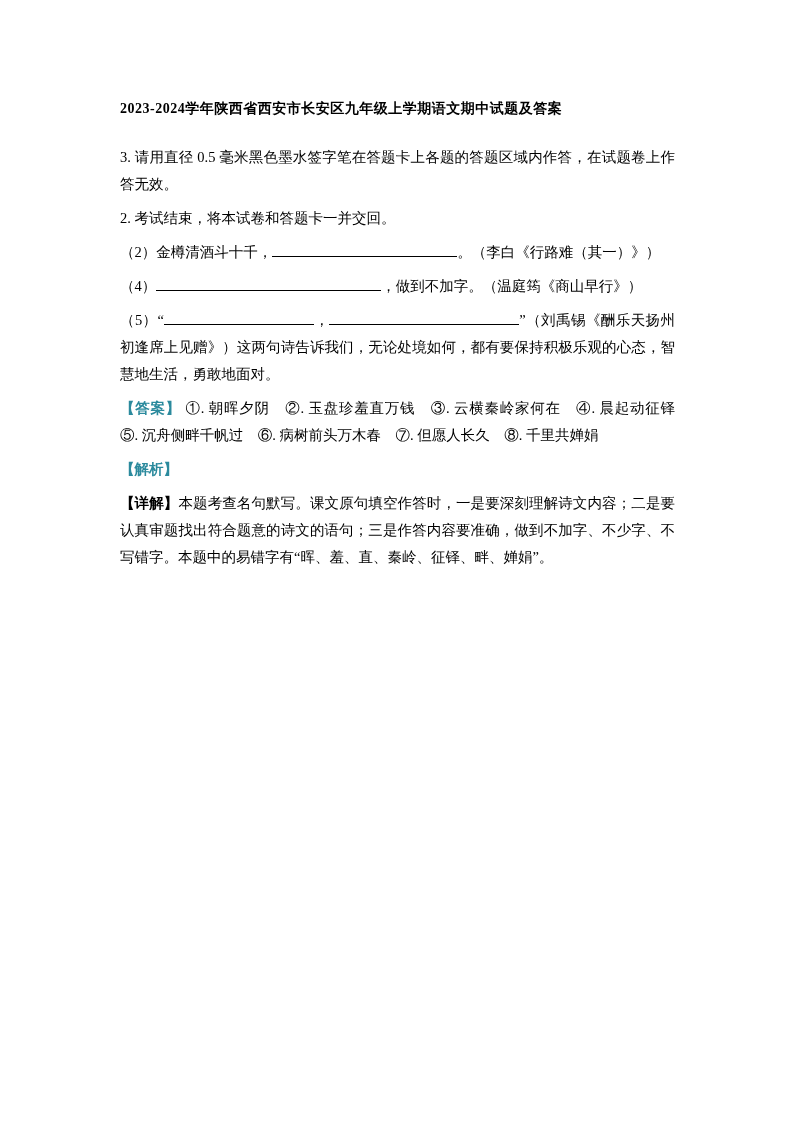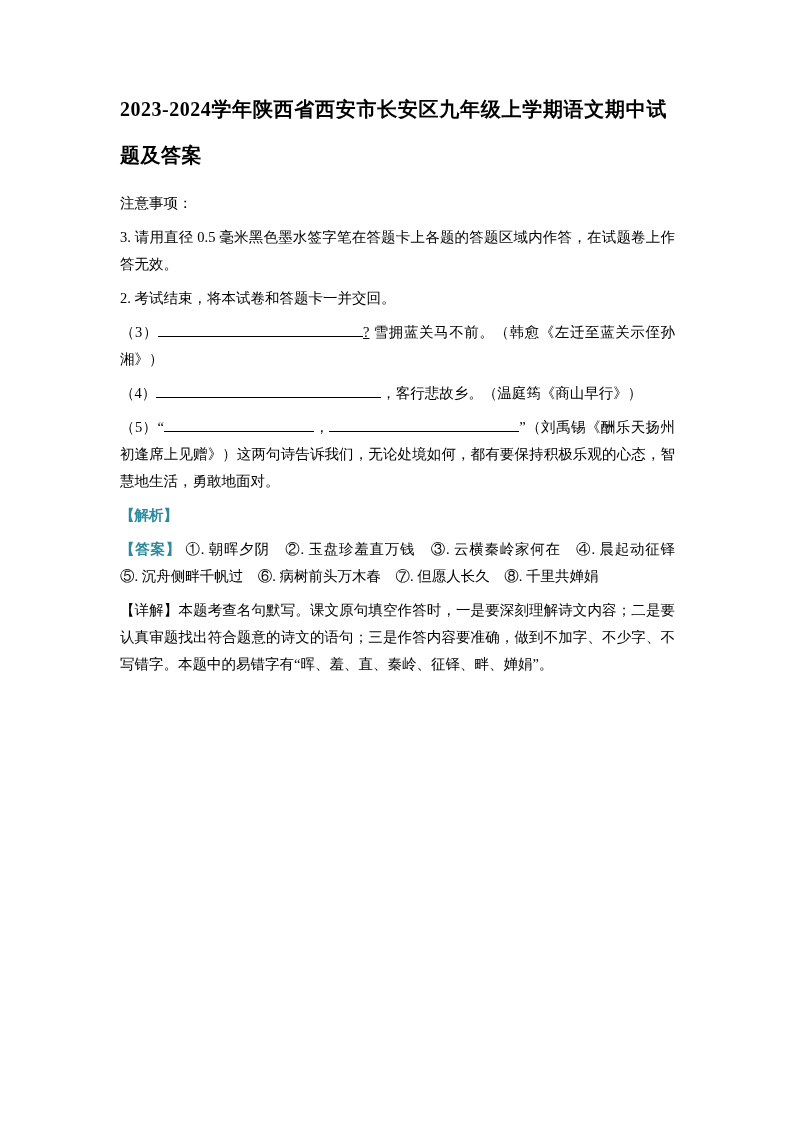--- a/index.html
+++ b/index.html
@@ -15,21 +15,21 @@
     color: #000000;
   }
   .page {
     box-sizing: border-box;
     width: 793px;
     min-height: 1122px;
     padding: 86px 118px 50px 120px;
     background: #ffffff;
   }
   .doc-title {
-    font-size: 20px;
+    font-size: 14px;
     font-weight: bold;
     line-height: 46px;
     margin: 0 8px 12px 0;
     text-align: justify;
     letter-spacing: 0.5px;
   }
   .para {
     font-size: 14.5px;
     line-height: 27px;
     margin: 0 0 7px 0;
@@ -40,35 +40,34 @@
     display: inline-block;
     border-bottom: 1px solid #000;
     height: 16px;
     vertical-align: baseline;
   }
   .accent {
     color: var(--accent, #2b8a9d);
     font-weight: bold;
   }
   .bold {
-    font-weight: normal;
+    font-weight: bold;
   }
   .u {
     text-decoration: underline;
   }
 </style>
 </head>
 <body style="background: rgb(255, 255, 255); color: rgb(0, 0, 0);">
 
 <div class="page">
   <h1 class="doc-title">2023-2024学年陕西省西安市长安区九年级上学期语文期中试题及答案</h1>
   <div id="doc-body">
-      <p class="para"><span>注意事项：</span></p>
       <p class="para"><span>3. 请用直径 0.5 毫米黑色墨水签字笔在答题卡上各题的答题区域内作答，在试题卷上作答无效。</span></p>
       <p class="para"><span>2. 考试结束，将本试卷和答题卡一并交回。</span></p>
-      <p class="para"><span>（3）</span><span class="blank" style="width: 205px;"></span><span class="u">?</span><span> 雪拥蓝关马不前。（韩愈《左迁至蓝关示侄孙湘》）</span></p>
-      <p class="para"><span>（4）</span><span class="blank" style="width: 225px;"></span><span>，客行悲故乡。（温庭筠《商山早行》）</span></p>
+      <p class="para"><span>（2）金樽清酒斗十千，</span><span class="blank" style="width: 185px;"></span><span>。（李白《行路难（其一）》）</span></p>
+      <p class="para"><span>（4）</span><span class="blank" style="width: 225px;"></span><span>，做到不加字。（温庭筠《商山早行》）</span></p>
       <p class="para"><span>（5）“</span><span class="blank" style="width: 150px;"></span><span>，</span><span class="blank" style="width: 190px;"></span><span>”（刘禹锡《酬乐天扬州初逢席上见赠》）这两句诗告诉我们，无论处境如何，都有要保持积极乐观的心态，智慧地生活，勇敢地面对。</span></p>
+      <p class="para"><span class="accent">【答案】</span><span> ①. 朝晖夕阴　②. 玉盘珍羞直万钱　③. 云横秦岭家何在　④. 晨起动征铎　⑤. 沉舟侧畔千帆过　⑥. 病树前头万木春　⑦. 但愿人长久　⑧. 千里共婵娟</span></p>
       <p class="para"><span class="accent">【解析】</span></p>
-      <p class="para"><span class="accent">【答案】</span><span> ①. 朝晖夕阴　②. 玉盘珍羞直万钱　③. 云横秦岭家何在　④. 晨起动征铎　⑤. 沉舟侧畔千帆过　⑥. 病树前头万木春　⑦. 但愿人长久　⑧. 千里共婵娟</span></p>
       <p class="para"><span class="bold">【详解】</span><span>本题考查名句默写。课文原句填空作答时，一是要深刻理解诗文内容；二是要认真审题找出符合题意的诗文的语句；三是作答内容要准确，做到不加字、不少字、不写错字。本题中的易错字有“晖、羞、直、秦岭、征铎、畔、婵娟”。</span></p>
     </div>
 </div>
 
 </body></html>

